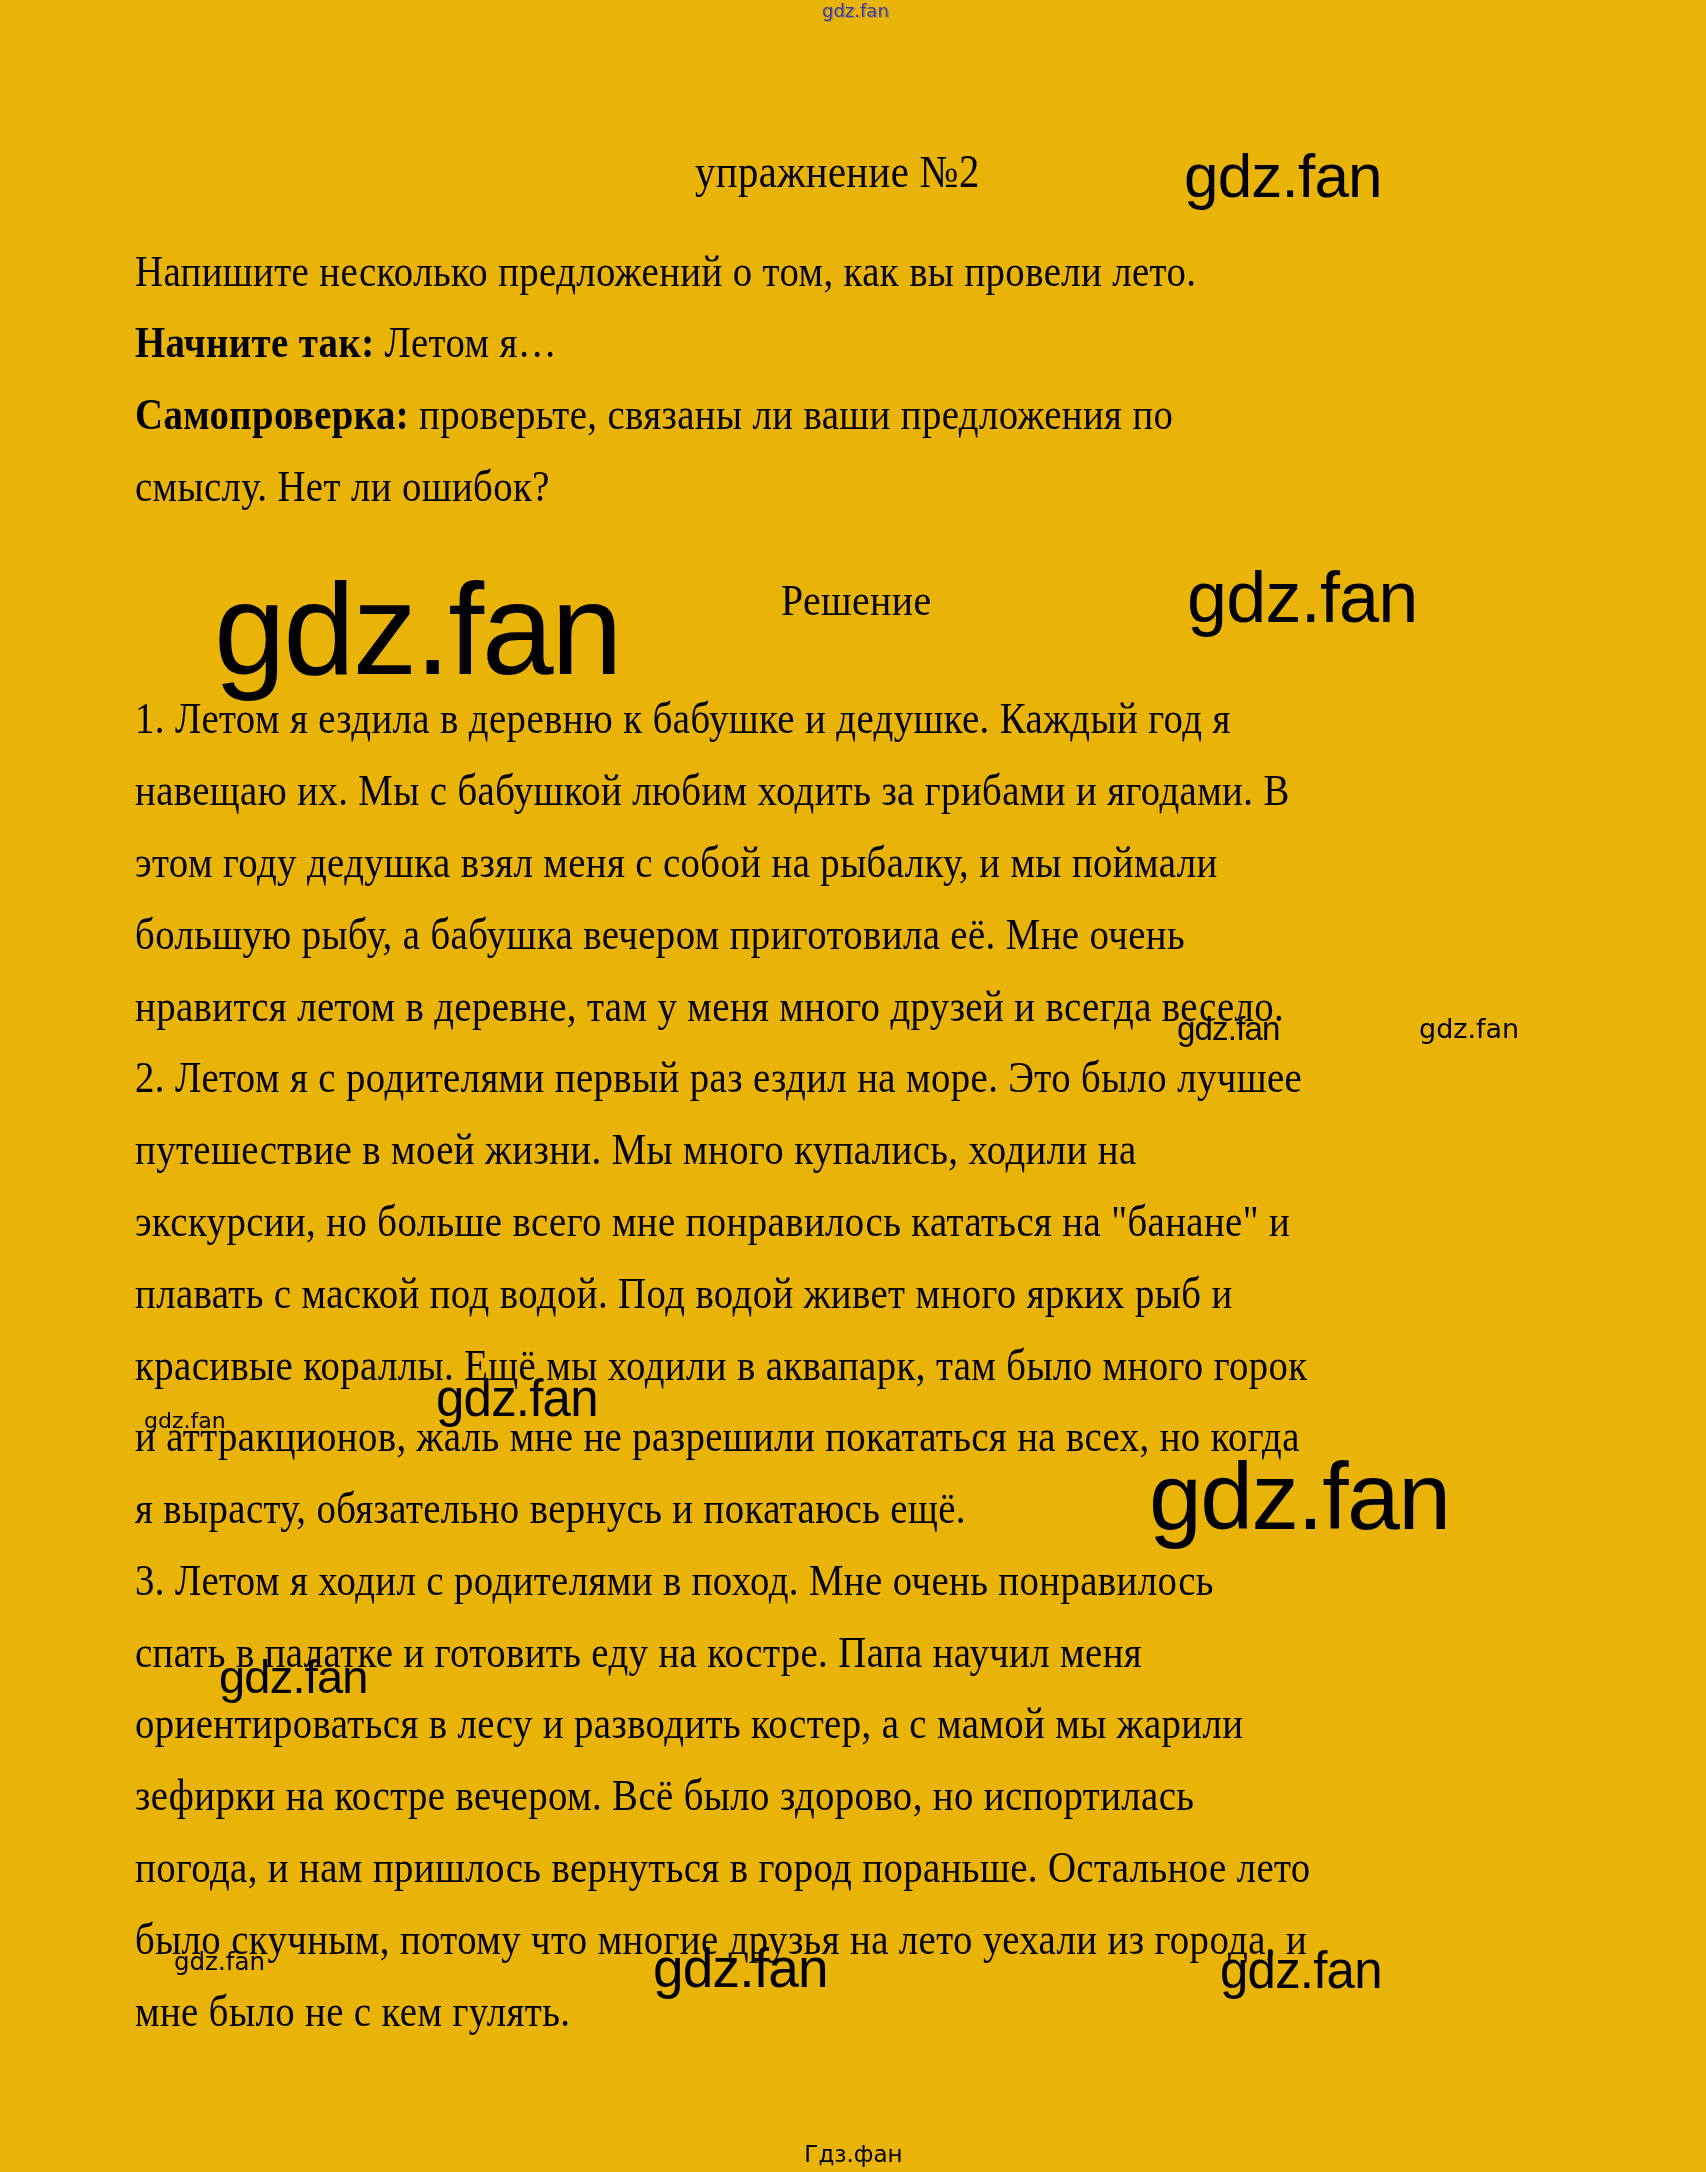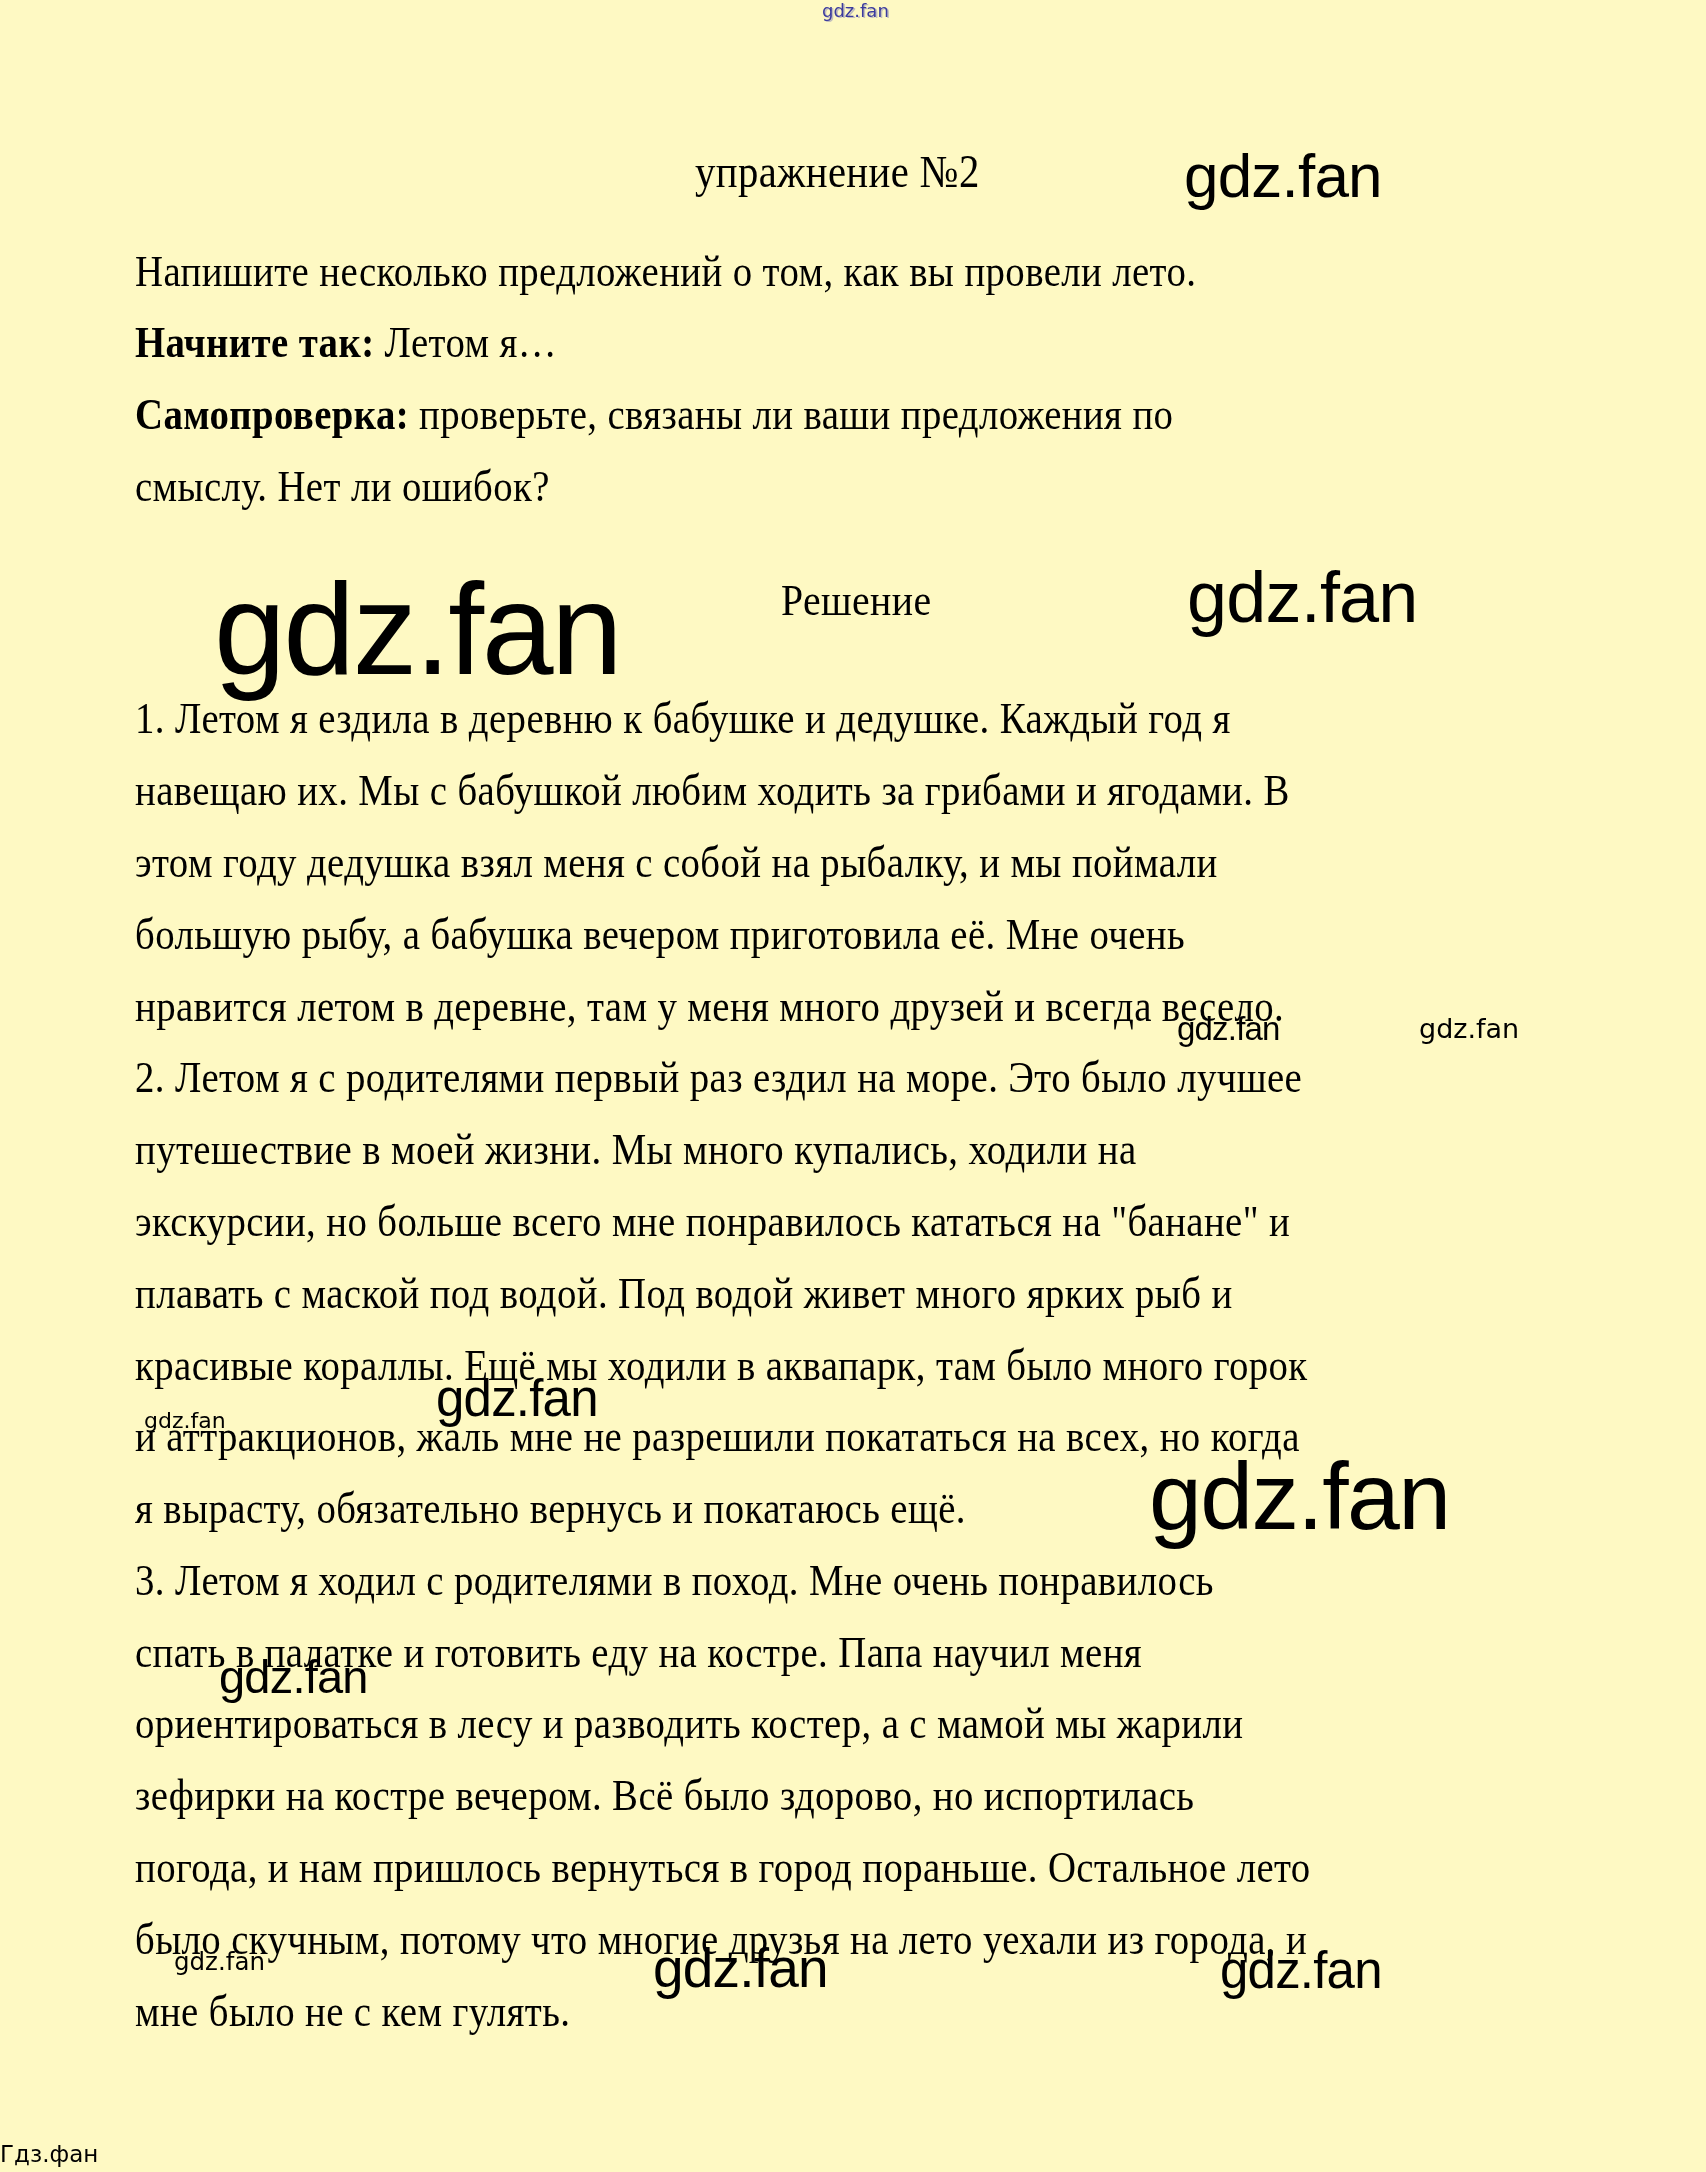--- a/index.html
+++ b/index.html
@@ -1,20 +1,20 @@
 <!DOCTYPE html>
 <html style="font-size:13px"><head>
 <meta charset="utf-8">
 <style>
   html, body { margin: 0; padding: 0; background: #ffffff; }
   .page {
     position: relative;
     width: 1707px;
     height: 2172px;
-    background: #fef9c3;
+    background: #eab308;
     overflow: hidden;
     font-family: "Liberation Serif", serif;
     color: #000000;
   }
   
   .sertext {
     position: absolute;
     white-space: nowrap;
     font-family: "Liberation Serif", serif;
     font-size: 40px;
@@ -61,20 +61,21 @@
   .task-2 { left: 135px; top: 321px; }
   .task-3 { left: 135px; top: 393px; }
   .task-4 { left: 135px; top: 465px; }
 
   .bline { left: 135px; }
 
   .footer {
     position: absolute;
     left: 0; right: 0;
     top: 2141px;
+    text-align: center;
     font-family: "DejaVu Sans", "Liberation Sans", sans-serif;
     font-size: 23px;
     color: #000;
   }
 </style>
 </head>
 <body>
 
 <div class="page">
 

